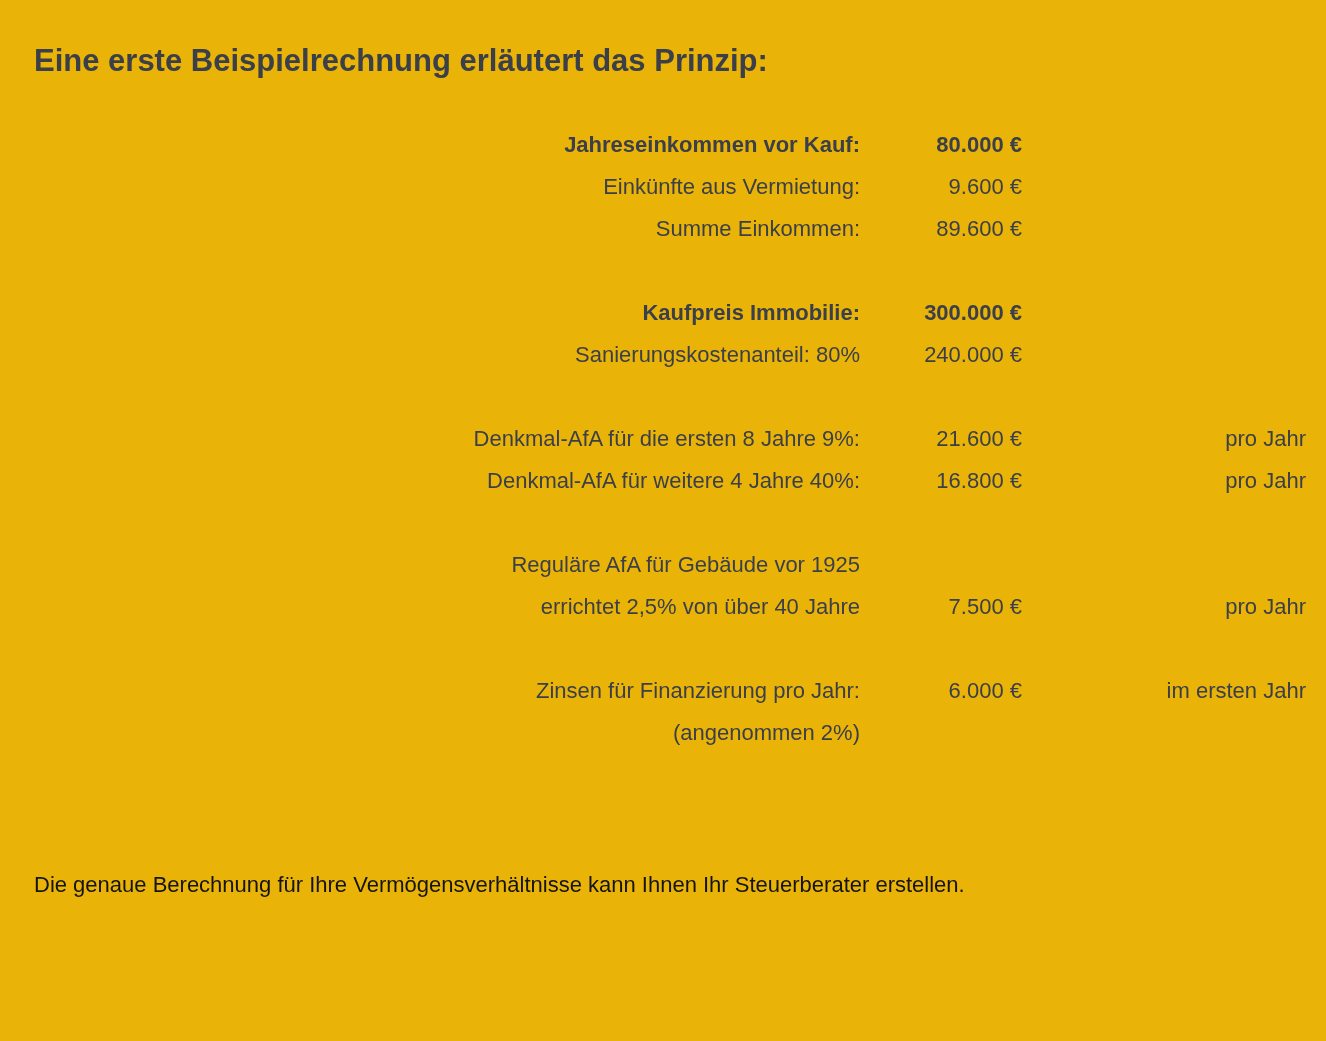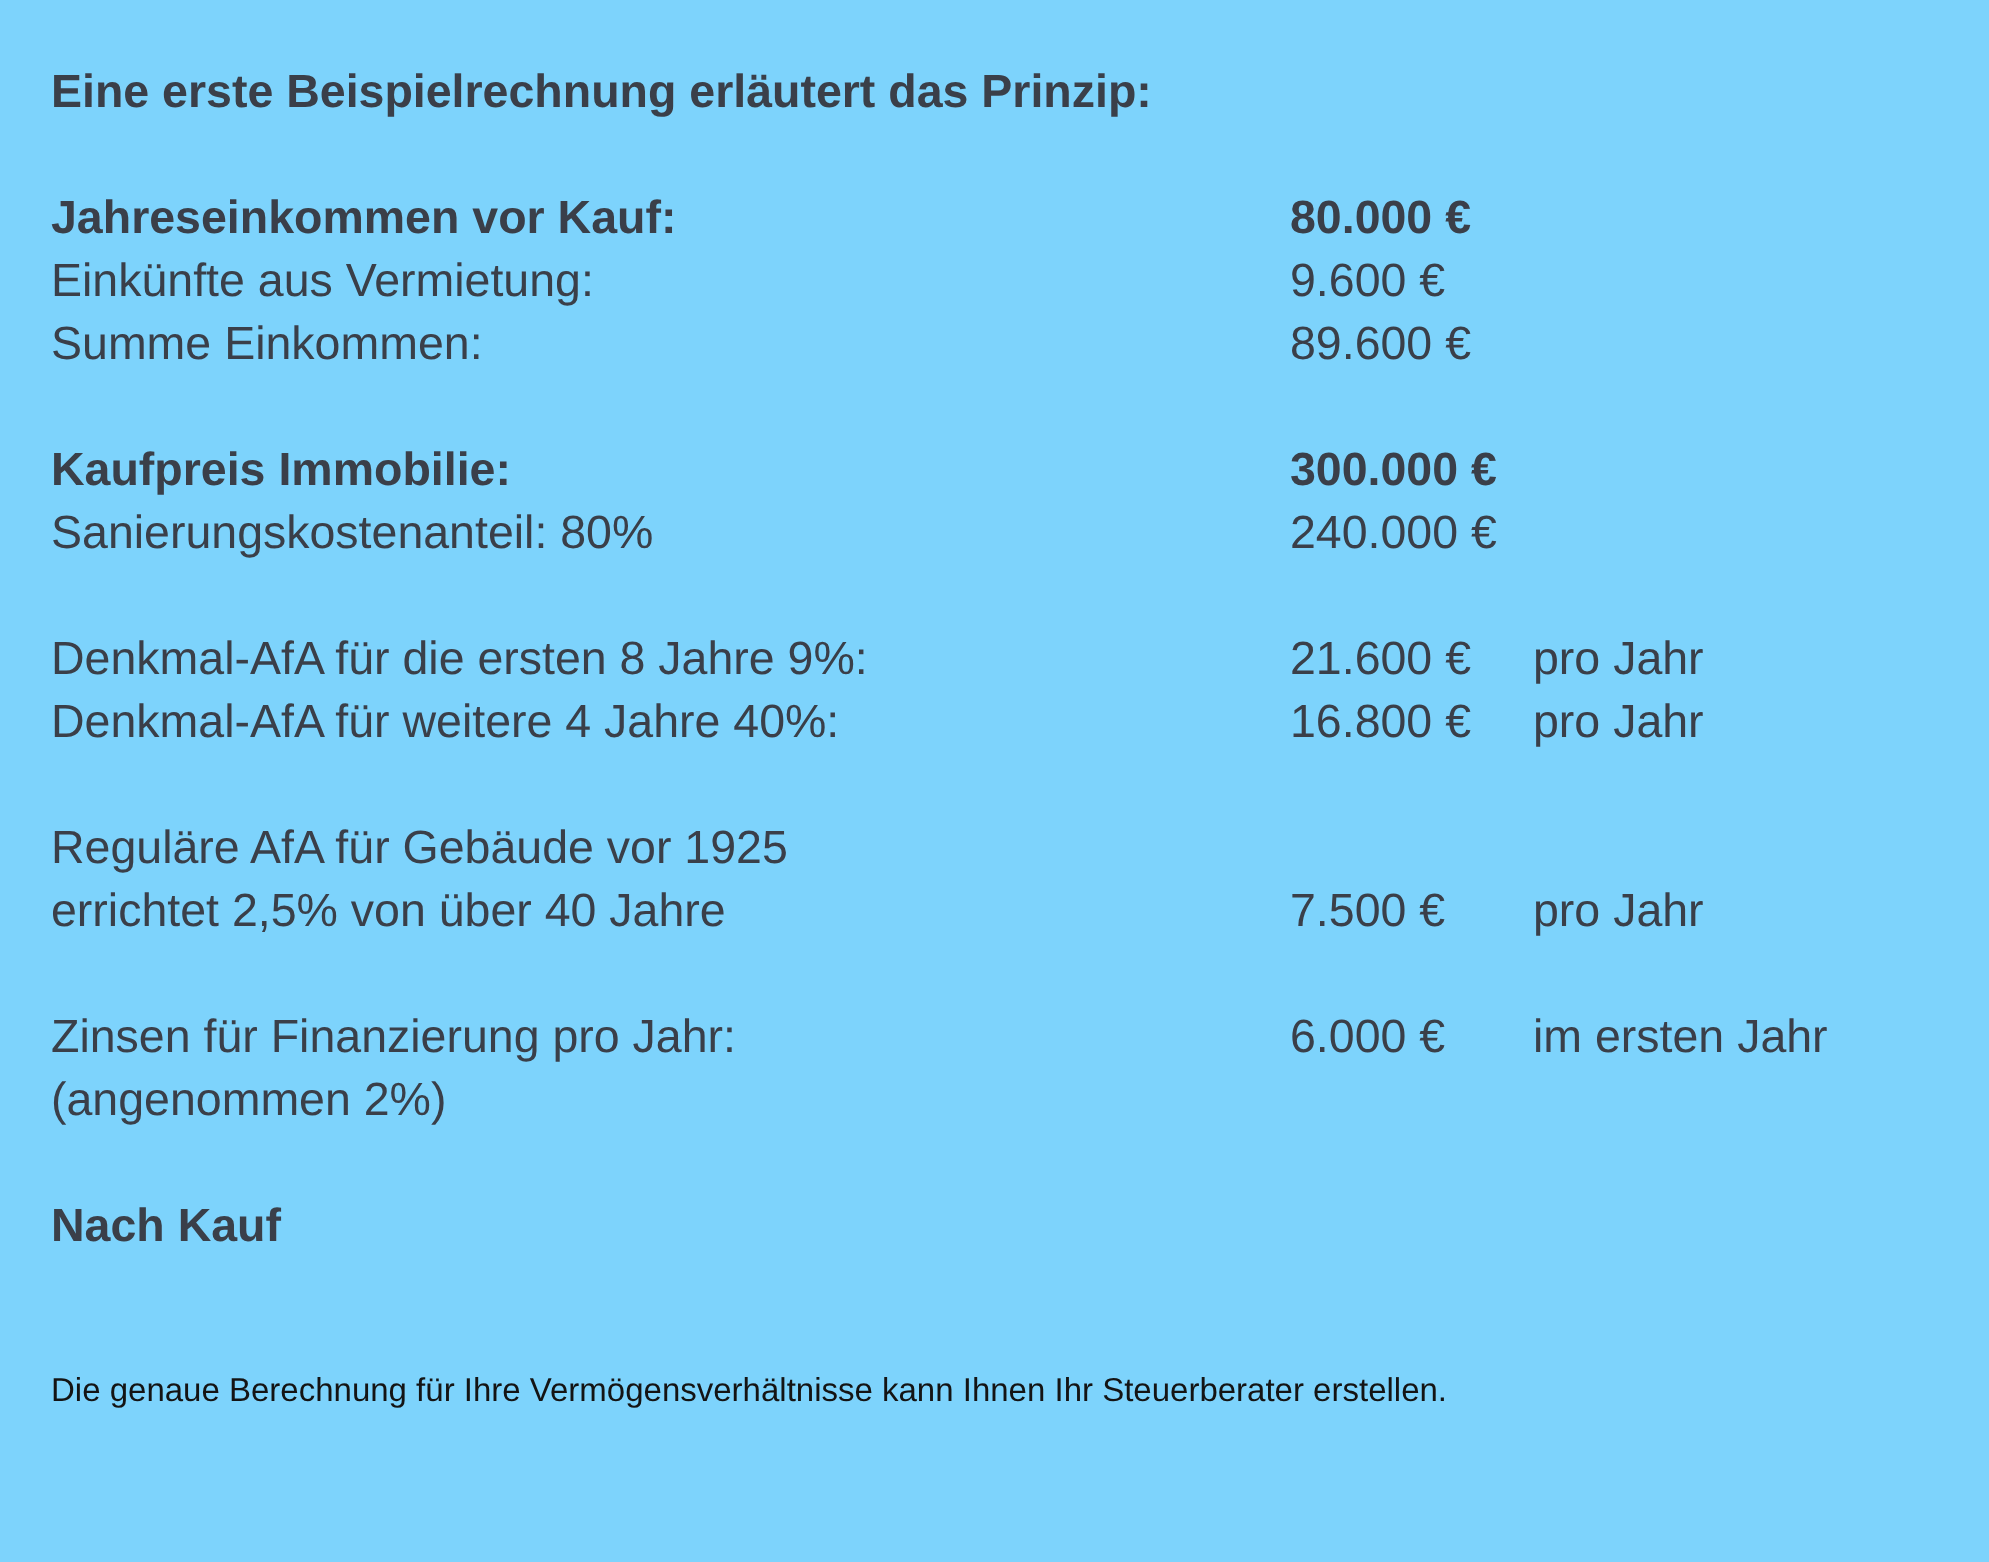--- a/index.html
+++ b/index.html
@@ -4,42 +4,43 @@
 <style>
   html, body {
     margin: 0;
     padding: 0;
     background: #ffffff;
   }
   .page {
     position: relative;
     width: 1326px;
     height: 1041px;
-    background: #7dd3fc;
+    background: #eab308;
     font-family: "Liberation Sans", sans-serif;
     color: #3a3f49;
     box-sizing: border-box;
     padding: 40px 20px 0 34px;
     overflow: hidden;
   }
   .title {
     font-size: 31px;
     font-weight: 700;
     line-height: 42px;
     margin: 0 0 42px 0;
   }
   .group {
     margin: 0 0 42px 0;
   }
   .row {
     display: grid;
     grid-template-columns: 826px 162px auto;
-    font-size: 31px;
+    font-size: 22px;
     line-height: 42px;
     font-weight: 400;
+    text-align: right;
   }
   .row.bold .cell {
     font-weight: 700;
   }
   .cell {
     white-space: nowrap;
   }
   .footer {
     margin: 74px 0 0 0;
     font-size: 22px;
@@ -120,21 +121,20 @@
     </div>
     <div class="row">
       <span class="cell label">(angenommen 2%)</span>
       <span class="cell value"></span>
       <span class="cell note"></span>
     </div>
   </div>
 
   <div class="group">
     <div class="row bold">
-      <span class="cell label">Nach Kauf</span>
       <span class="cell value"></span>
       <span class="cell note"></span>
     </div>
   </div>
 
   <p class="footer">Die genaue Berechnung für Ihre Vermögensverhältnisse kann Ihnen Ihr Steuerberater erstellen.</p>
 
 </div>
 
 </body></html>

